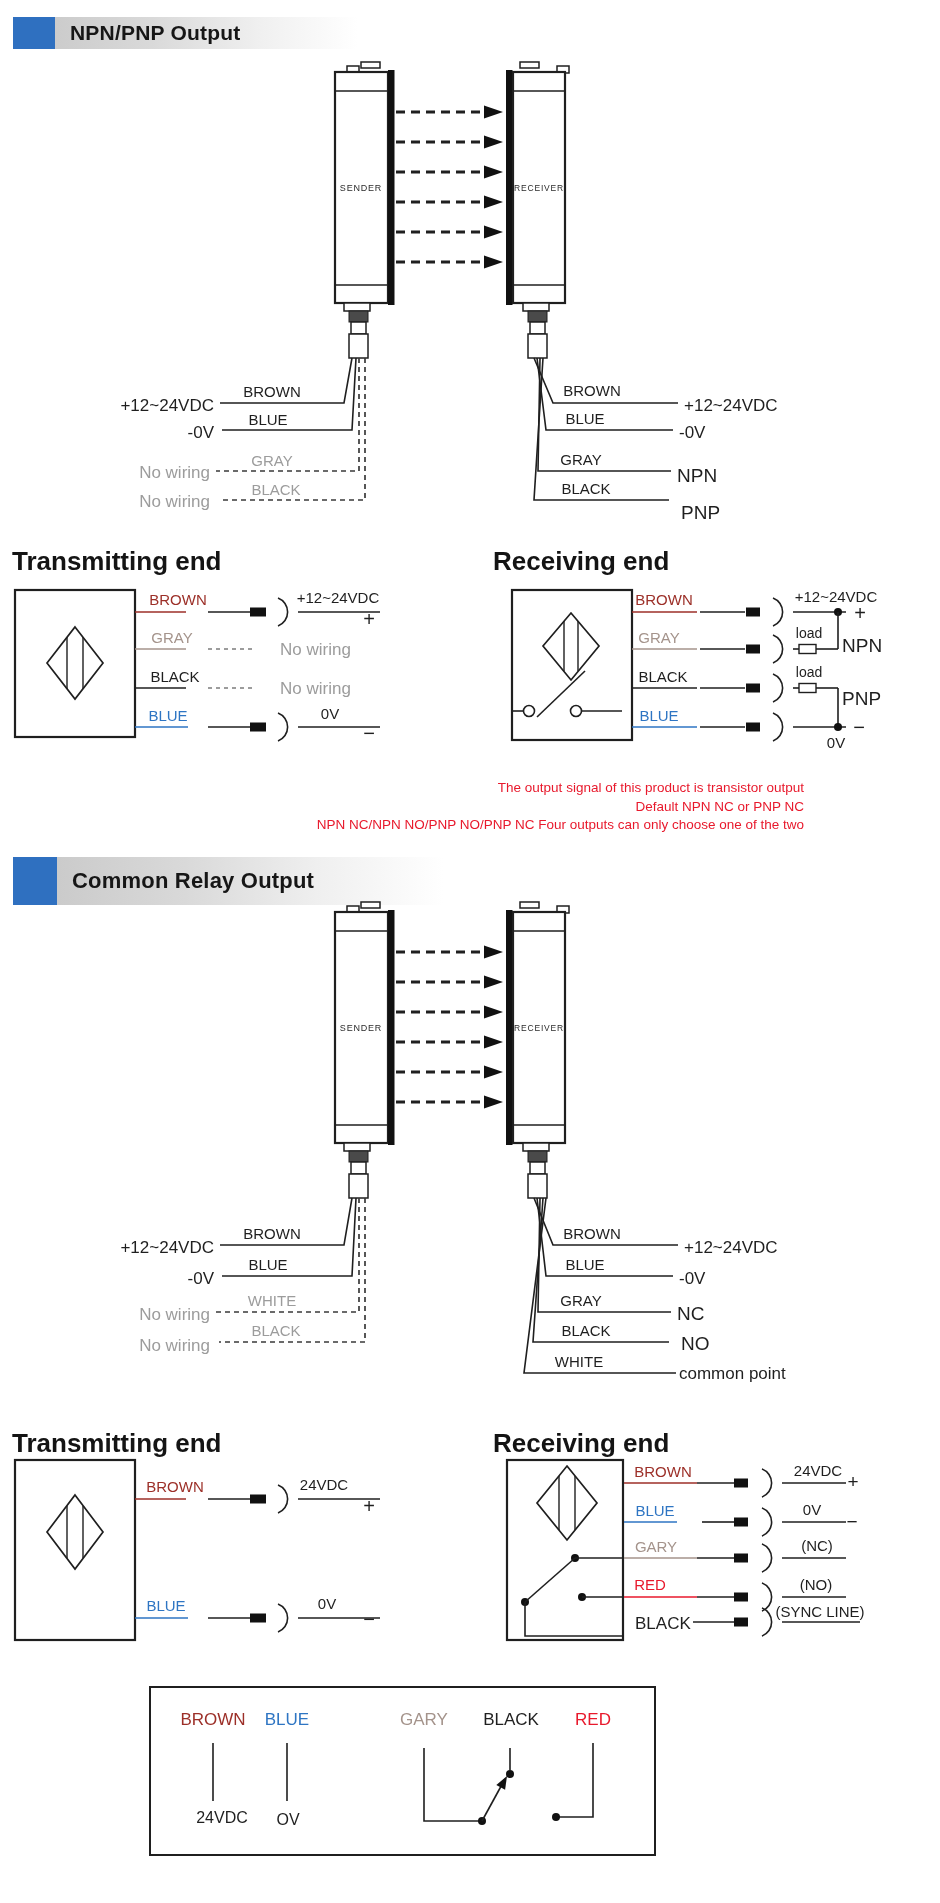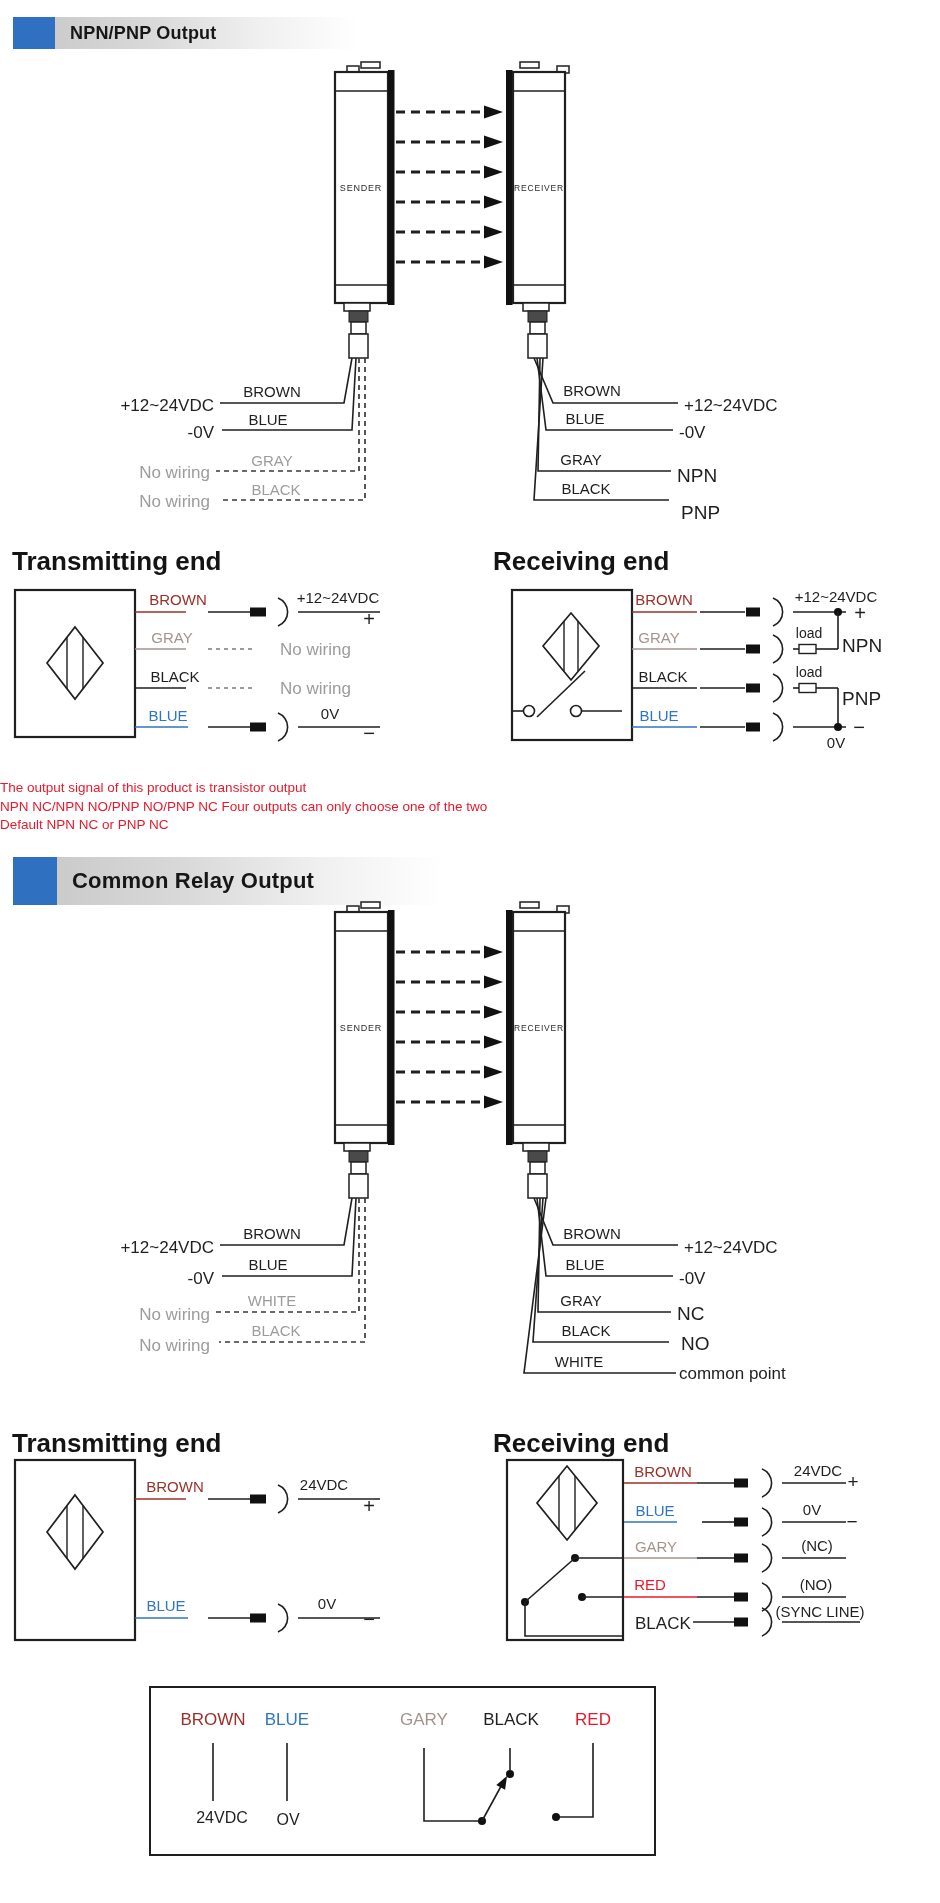--- a/index.html
+++ b/index.html
@@ -29,28 +29,28 @@
   .big{font-size:19px;fill:#1f1f1f;}
   .sm{font-size:15px;fill:#1f1f1f;}
   .ld{font-size:14px;fill:#1f1f1f;}
   .sign{font-size:20px;fill:#1f1f1f;}
   .ttl{font-size:26px;font-weight:bold;fill:#141414;}
   .unit{font-size:9px;letter-spacing:.8px;fill:#2b2b2b;}
   .mid{text-anchor:middle;}
   .end{text-anchor:end;}
   .c-brown{fill:#9c2f28;} .c-blue{fill:#2e75c3;} .c-gary{fill:#a4938b;} .c-red{fill:#e8192c;}
   .s-brown{stroke:#9c2f28;} .s-blue{stroke:#2e75c3;} .s-gary{stroke:#a4938b;} .s-red{stroke:#e8192c;}
-  .note{position:absolute;left:0;width:804px;text-align:left;color:#e8192c;font-size:13.5px;line-height:18.5px;}
+  .note{position:absolute;left:0;width:804px;text-align:right;color:#e8192c;font-size:13.5px;line-height:18.5px;}
 </style>
 </head>
 <body>
 
 <div class="hdr" style="top:17px;height:32px;width:345px;">
   <span class="sq" style="width:42px;"></span>
-  <span class="t" style="font-size:18px;">NPN/PNP Output</span>
+  <span class="t" style="font-size:21px;">NPN/PNP Output</span>
 </div>
 
 <svg style="top:55px;" width="940" height="480" viewBox="0 55 940 480">
 
   <g>
     <rect class="tab" x="347" y="66" width="12" height="7"></rect>
     <rect class="tab" x="361" y="62" width="19" height="6"></rect>
     <rect class="bx" x="335" y="72" width="53" height="231"></rect>
     <line class="w" x1="335" y1="91" x2="388" y2="91"></line>
     <line class="w" x1="335" y1="285" x2="388" y2="285"></line>
@@ -225,22 +225,22 @@
     <line class="w" x1="793" y1="727" x2="846" y2="727"></line>
     <circle class="fillb" cx="838" cy="727" r="4"></circle>
     <text class="lbl mid c-blue" x="659" y="721">BLUE</text>
     <text class="sm mid" x="836" y="748">0V</text>
     <text class="sign mid" x="859" y="734">−</text>
   </g>
 </svg>
 
 <div class="note" style="top:779px;">
   <div>The output signal of this product is transistor output</div>
+  <div>Default NPN NC or PNP NC</div>
   <div>NPN NC/NPN NO/PNP NO/PNP NC Four outputs can only choose one of the two</div>
-  <div>Default NPN NC or PNP NC</div>
 </div>
 
 <div class="hdr" style="top:857px;height:48px;width:430px;">
   <span class="sq" style="width:44px;"></span>
   <span class="t" style="font-size:22px;">Common Relay Output</span>
 </div>
 
 <svg style="top:905px;" width="940" height="515" viewBox="0 905 940 515">
 
   <g>

